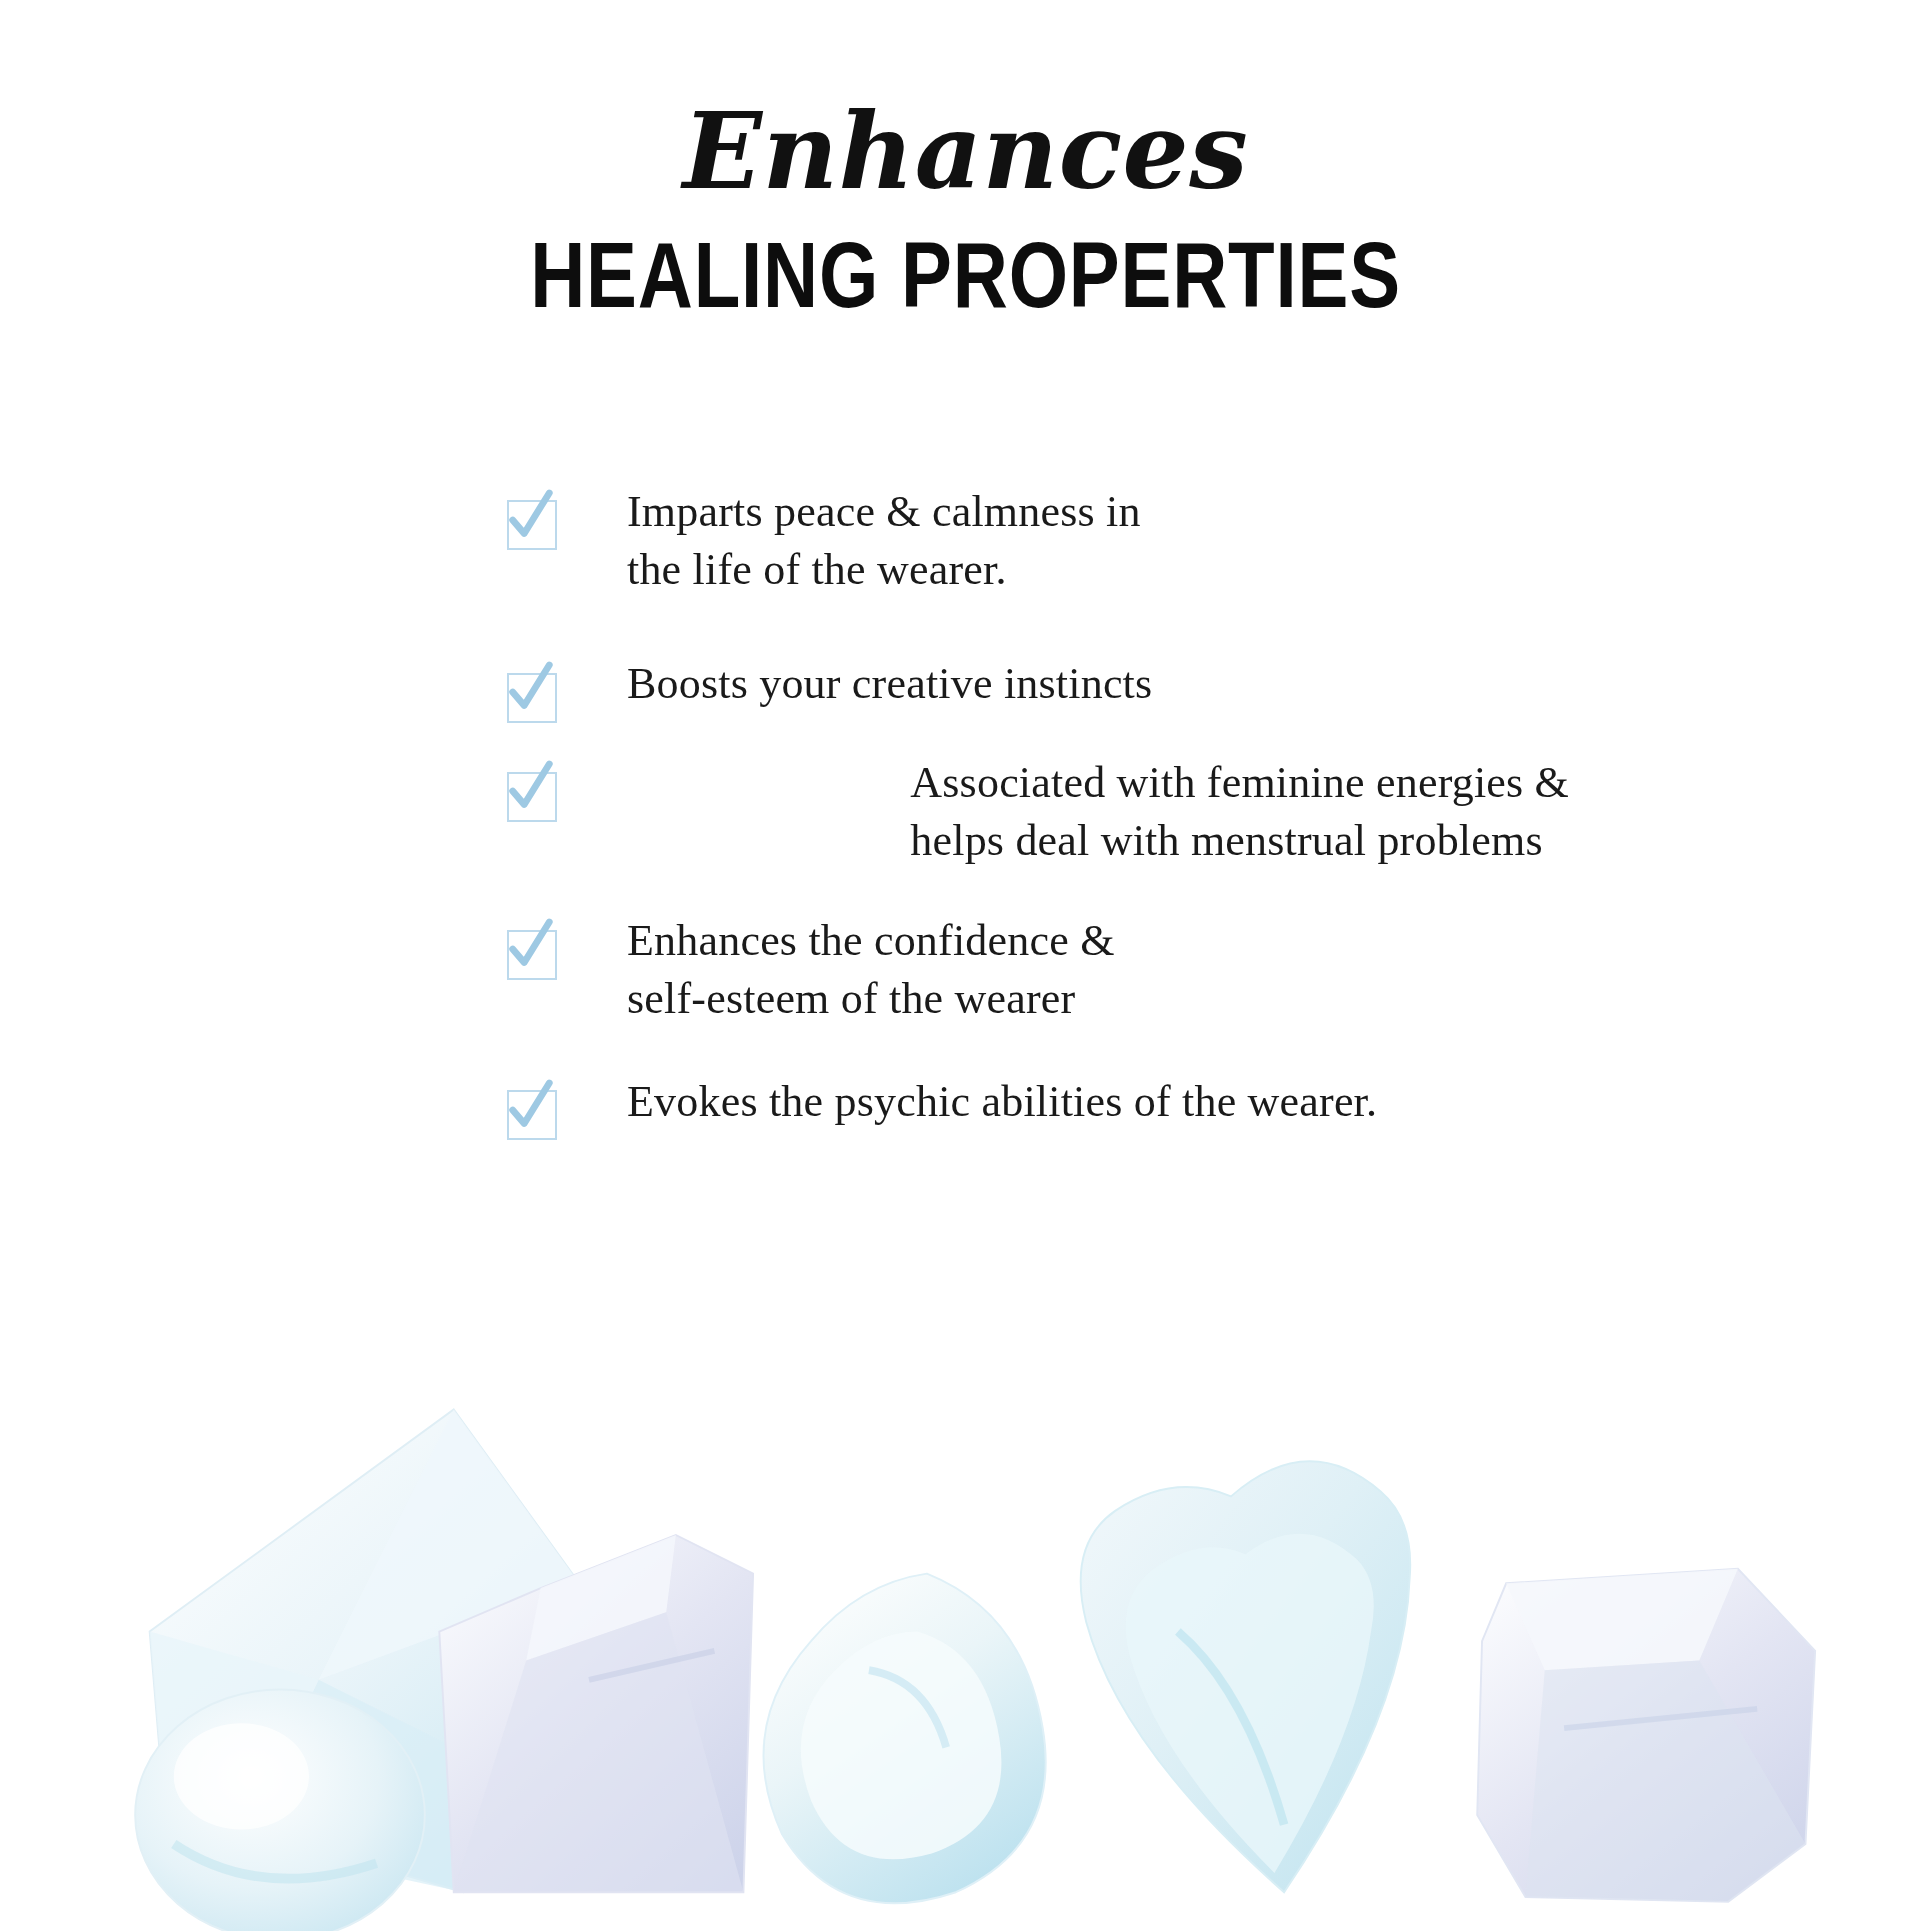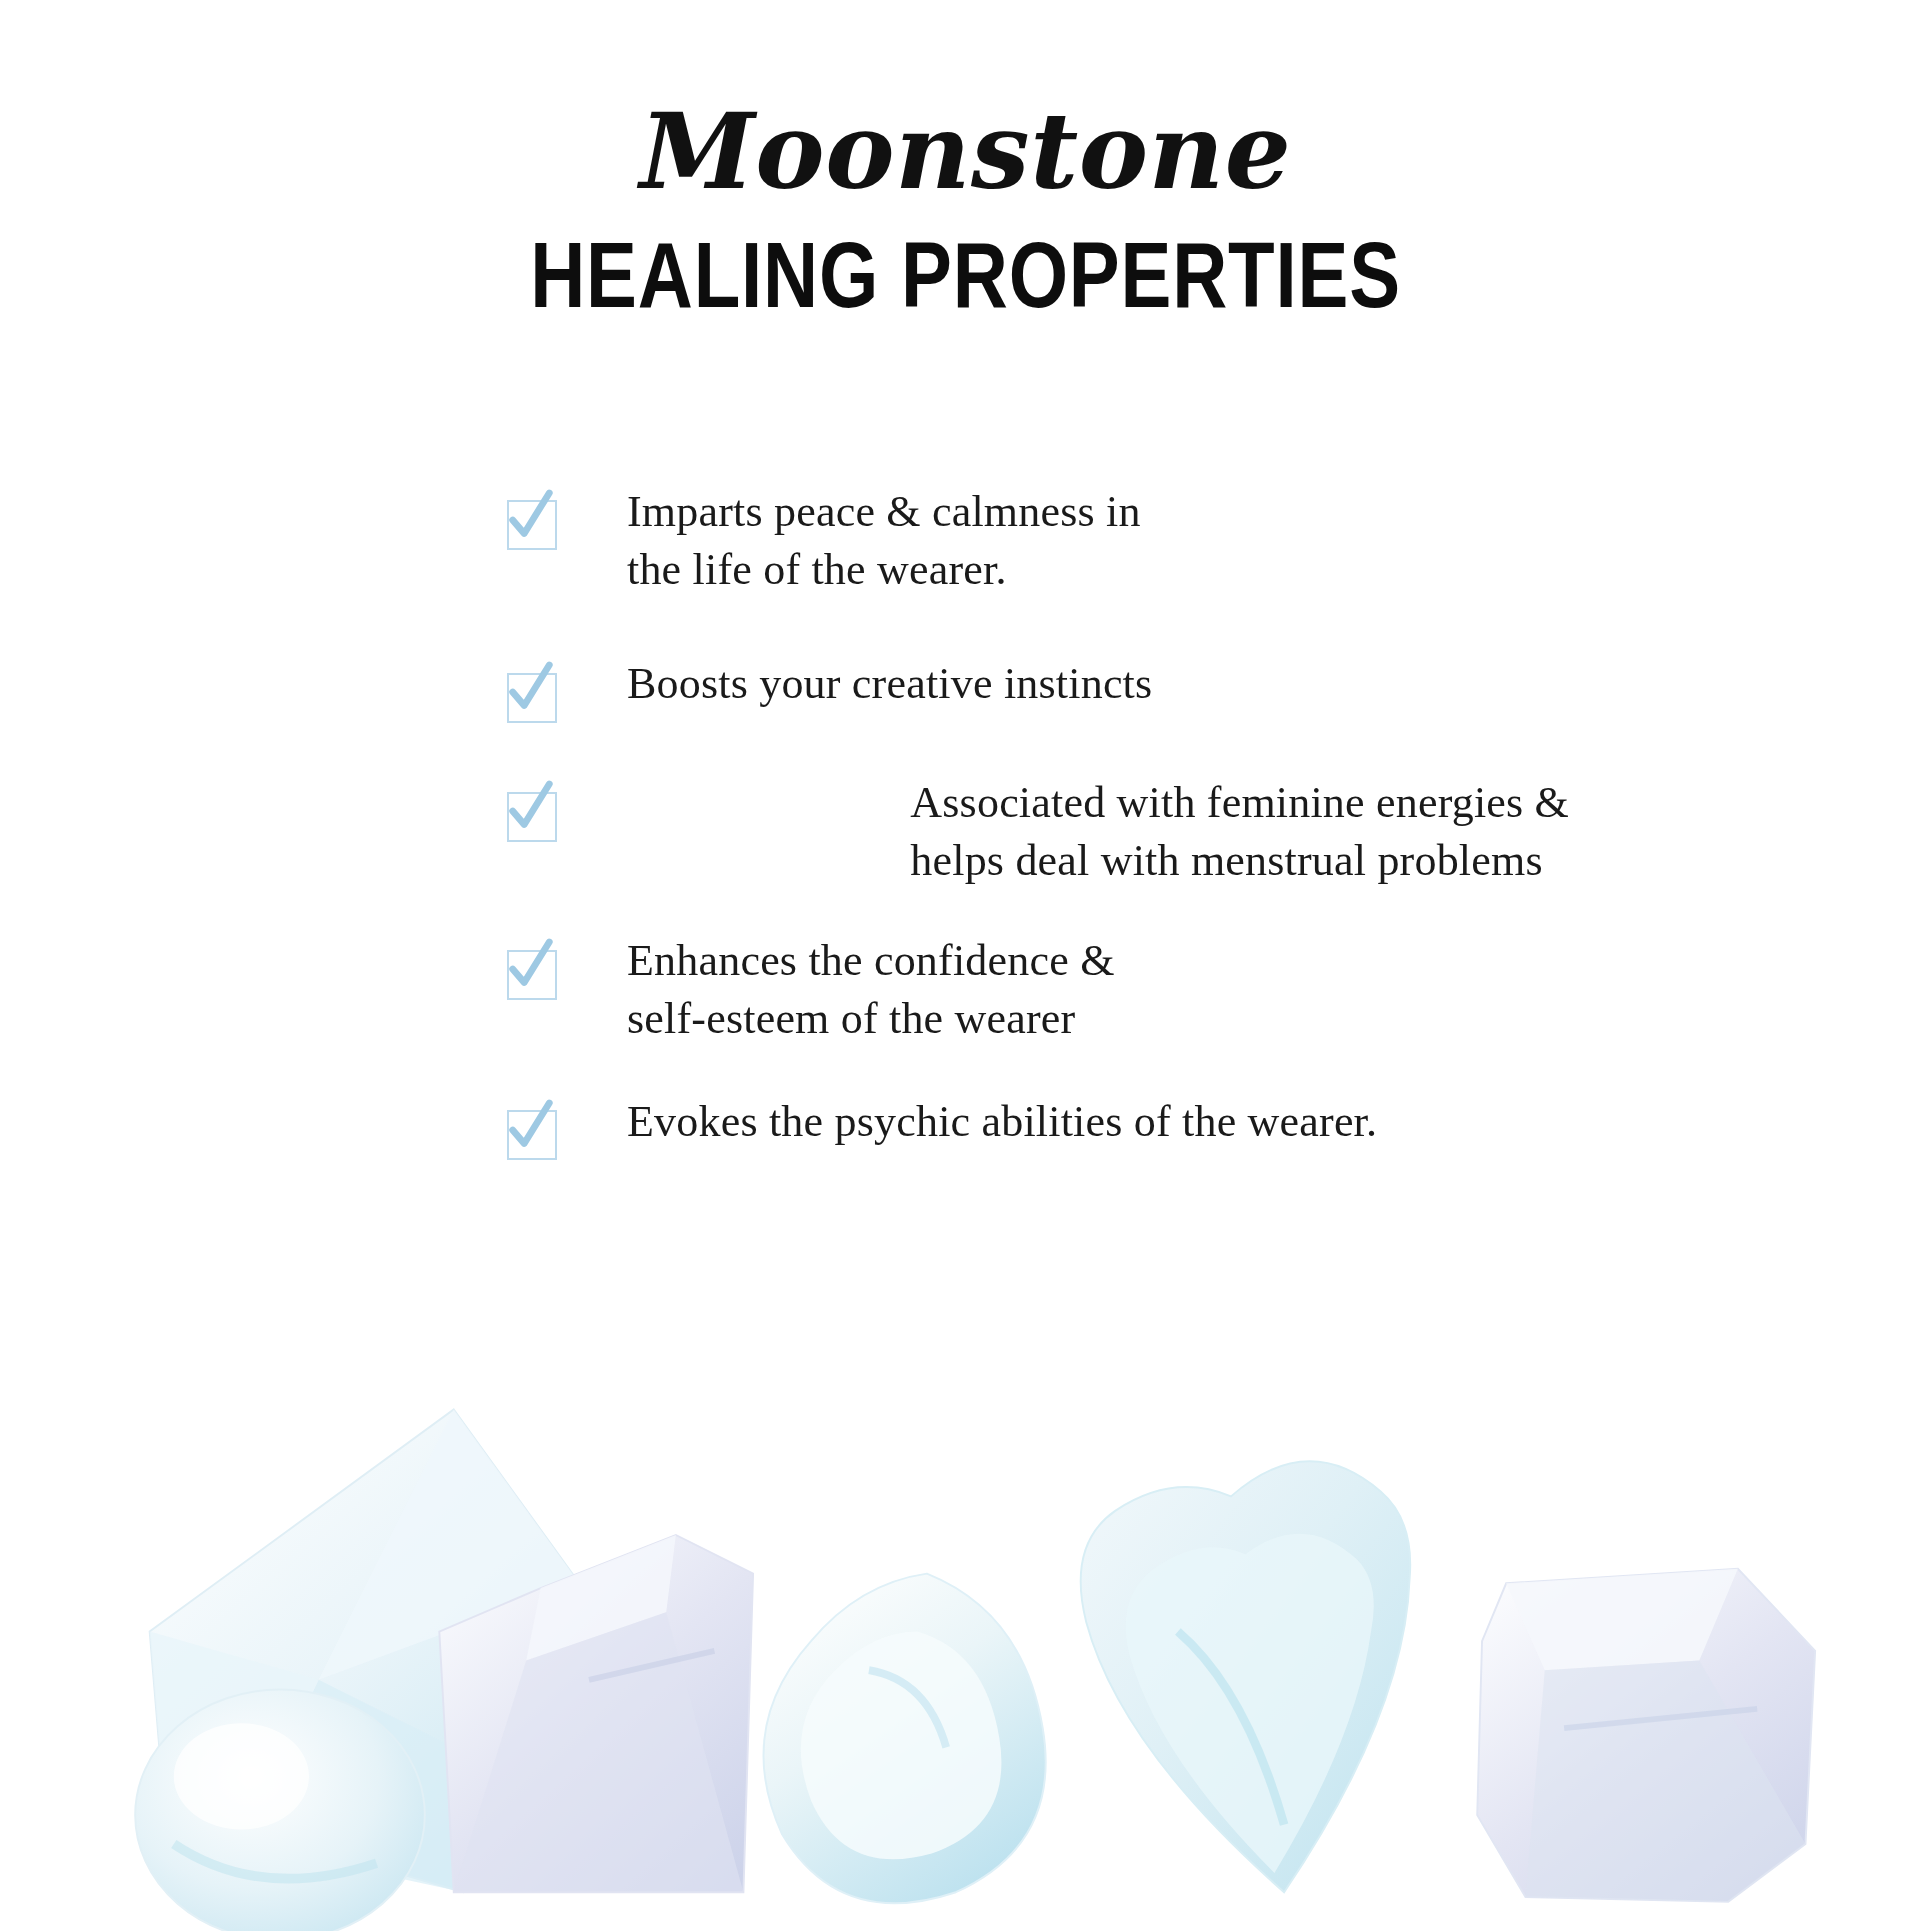--- a/index.html
+++ b/index.html
@@ -92,41 +92,41 @@
     font-family: "Liberation Serif", serif;
     font-size: 44px;
     line-height: 1.32;
     color: #1a1a1a;
     letter-spacing: 0.2px;
     white-space: pre-line;
   }
 
   
   .list-item.i0 { margin-bottom: 56px; }
-  .list-item.i1 { margin-bottom: 61px; }
+  .list-item.i1 { margin-bottom: 41px; }
   .list-item.i2 { margin-bottom: 42px; justify-content: space-between; }
   .list-item.i3 { margin-bottom: 44px; }
 
   
   .gems {
     position: absolute;
     left: 0;
     bottom: 0;
     width: 1931px;
     height: 541px;
   }
   .gems svg { display: block; width: 1931px; height: 541px; }
 </style>
 </head>
 <body>
 
 <div class="page">
 
   <div class="title-block">
-    <div class="title-script">Moonstone</div>
+    <div class="title-script">Enhances</div>
     <div class="title-main">HEALING PROPERTIES</div>
   </div>
 
   <div class="list">
 
     <div class="list-item i0">
       <span class="checkbox">
         <svg viewBox="0 0 56 66" aria-hidden="true">
           <path d="M10 34 L22 48 L48 6" fill="none" stroke="#9ec9e3" stroke-width="7" stroke-linecap="round" stroke-linejoin="round"></path>
         </svg>

